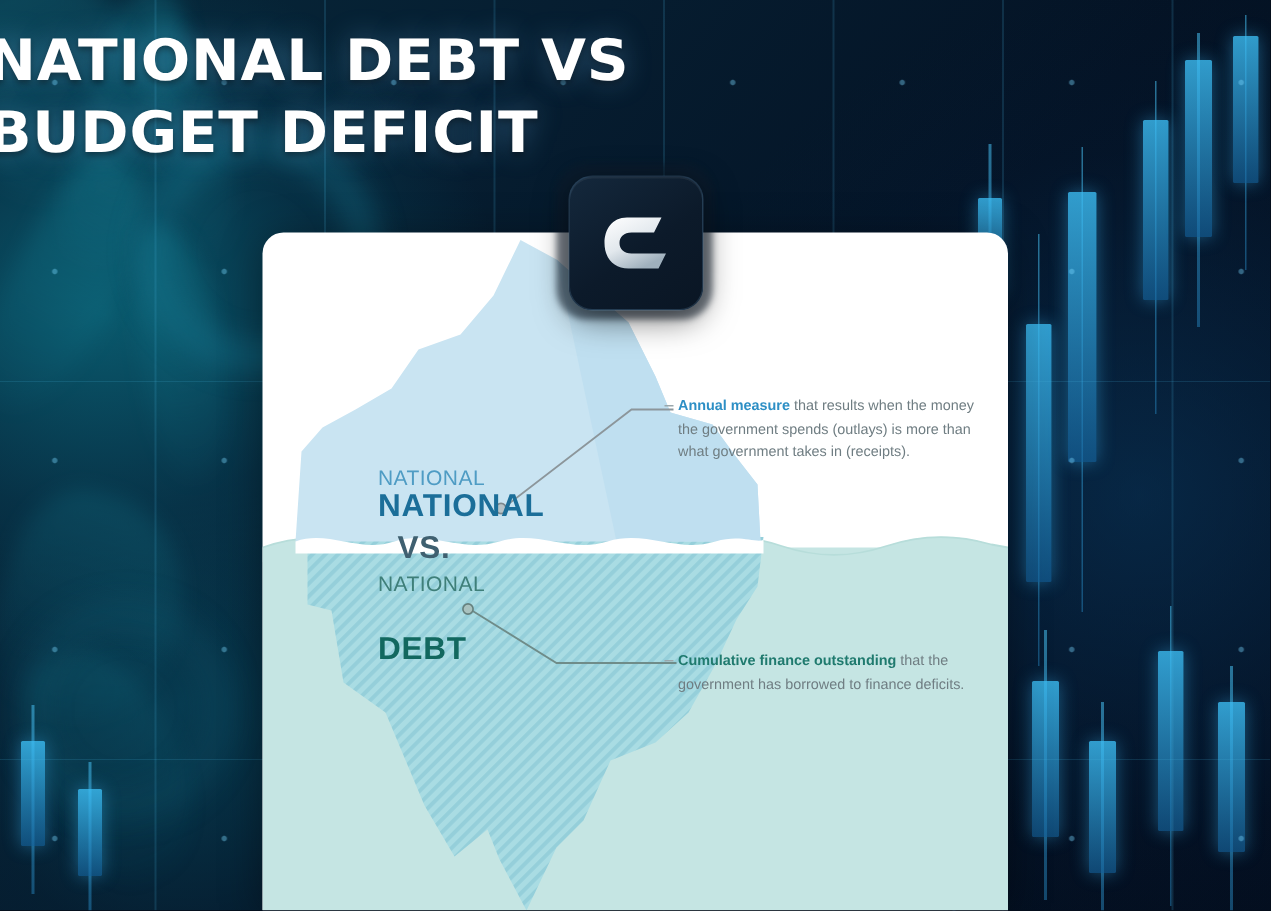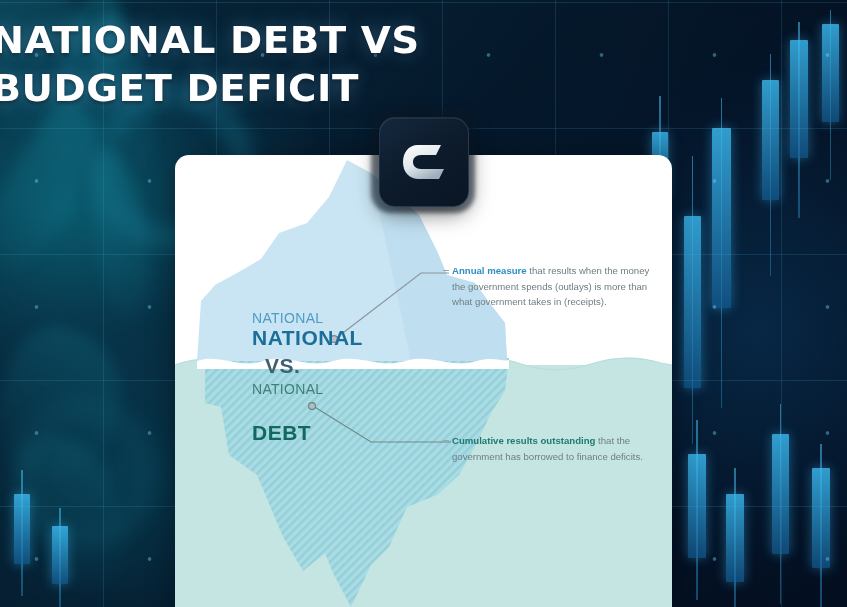--- a/index.html
+++ b/index.html
@@ -361,21 +361,21 @@
       <span class="bold">DEBT</span>
     </div>
 
     <div class="dash dash-1"></div>
     <div class="anno anno-1">
       <b>Annual measure</b><span> that results when the money the government spends (outlays) is more than what government takes in (receipts).</span>
     </div>
 
     <div class="dash dash-2"></div>
     <div class="anno anno-2">
-      <b>Cumulative results outstanding</b><span> that the government has borrowed to finance deficits.</span>
+      <b>Cumulative finance outstanding</b><span> that the government has borrowed to finance deficits.</span>
     </div>
 
   </div>
 
   <div class="logo-badge-outer"></div>
   <div class="logo-badge">
     <svg width="48" height="46" viewBox="0 0 48 46">
       <defs>
         <linearGradient id="logoGrad" x1="0" y1="0" x2="0.6" y2="1">
           <stop offset="0%" stop-color="#ffffff"></stop>

